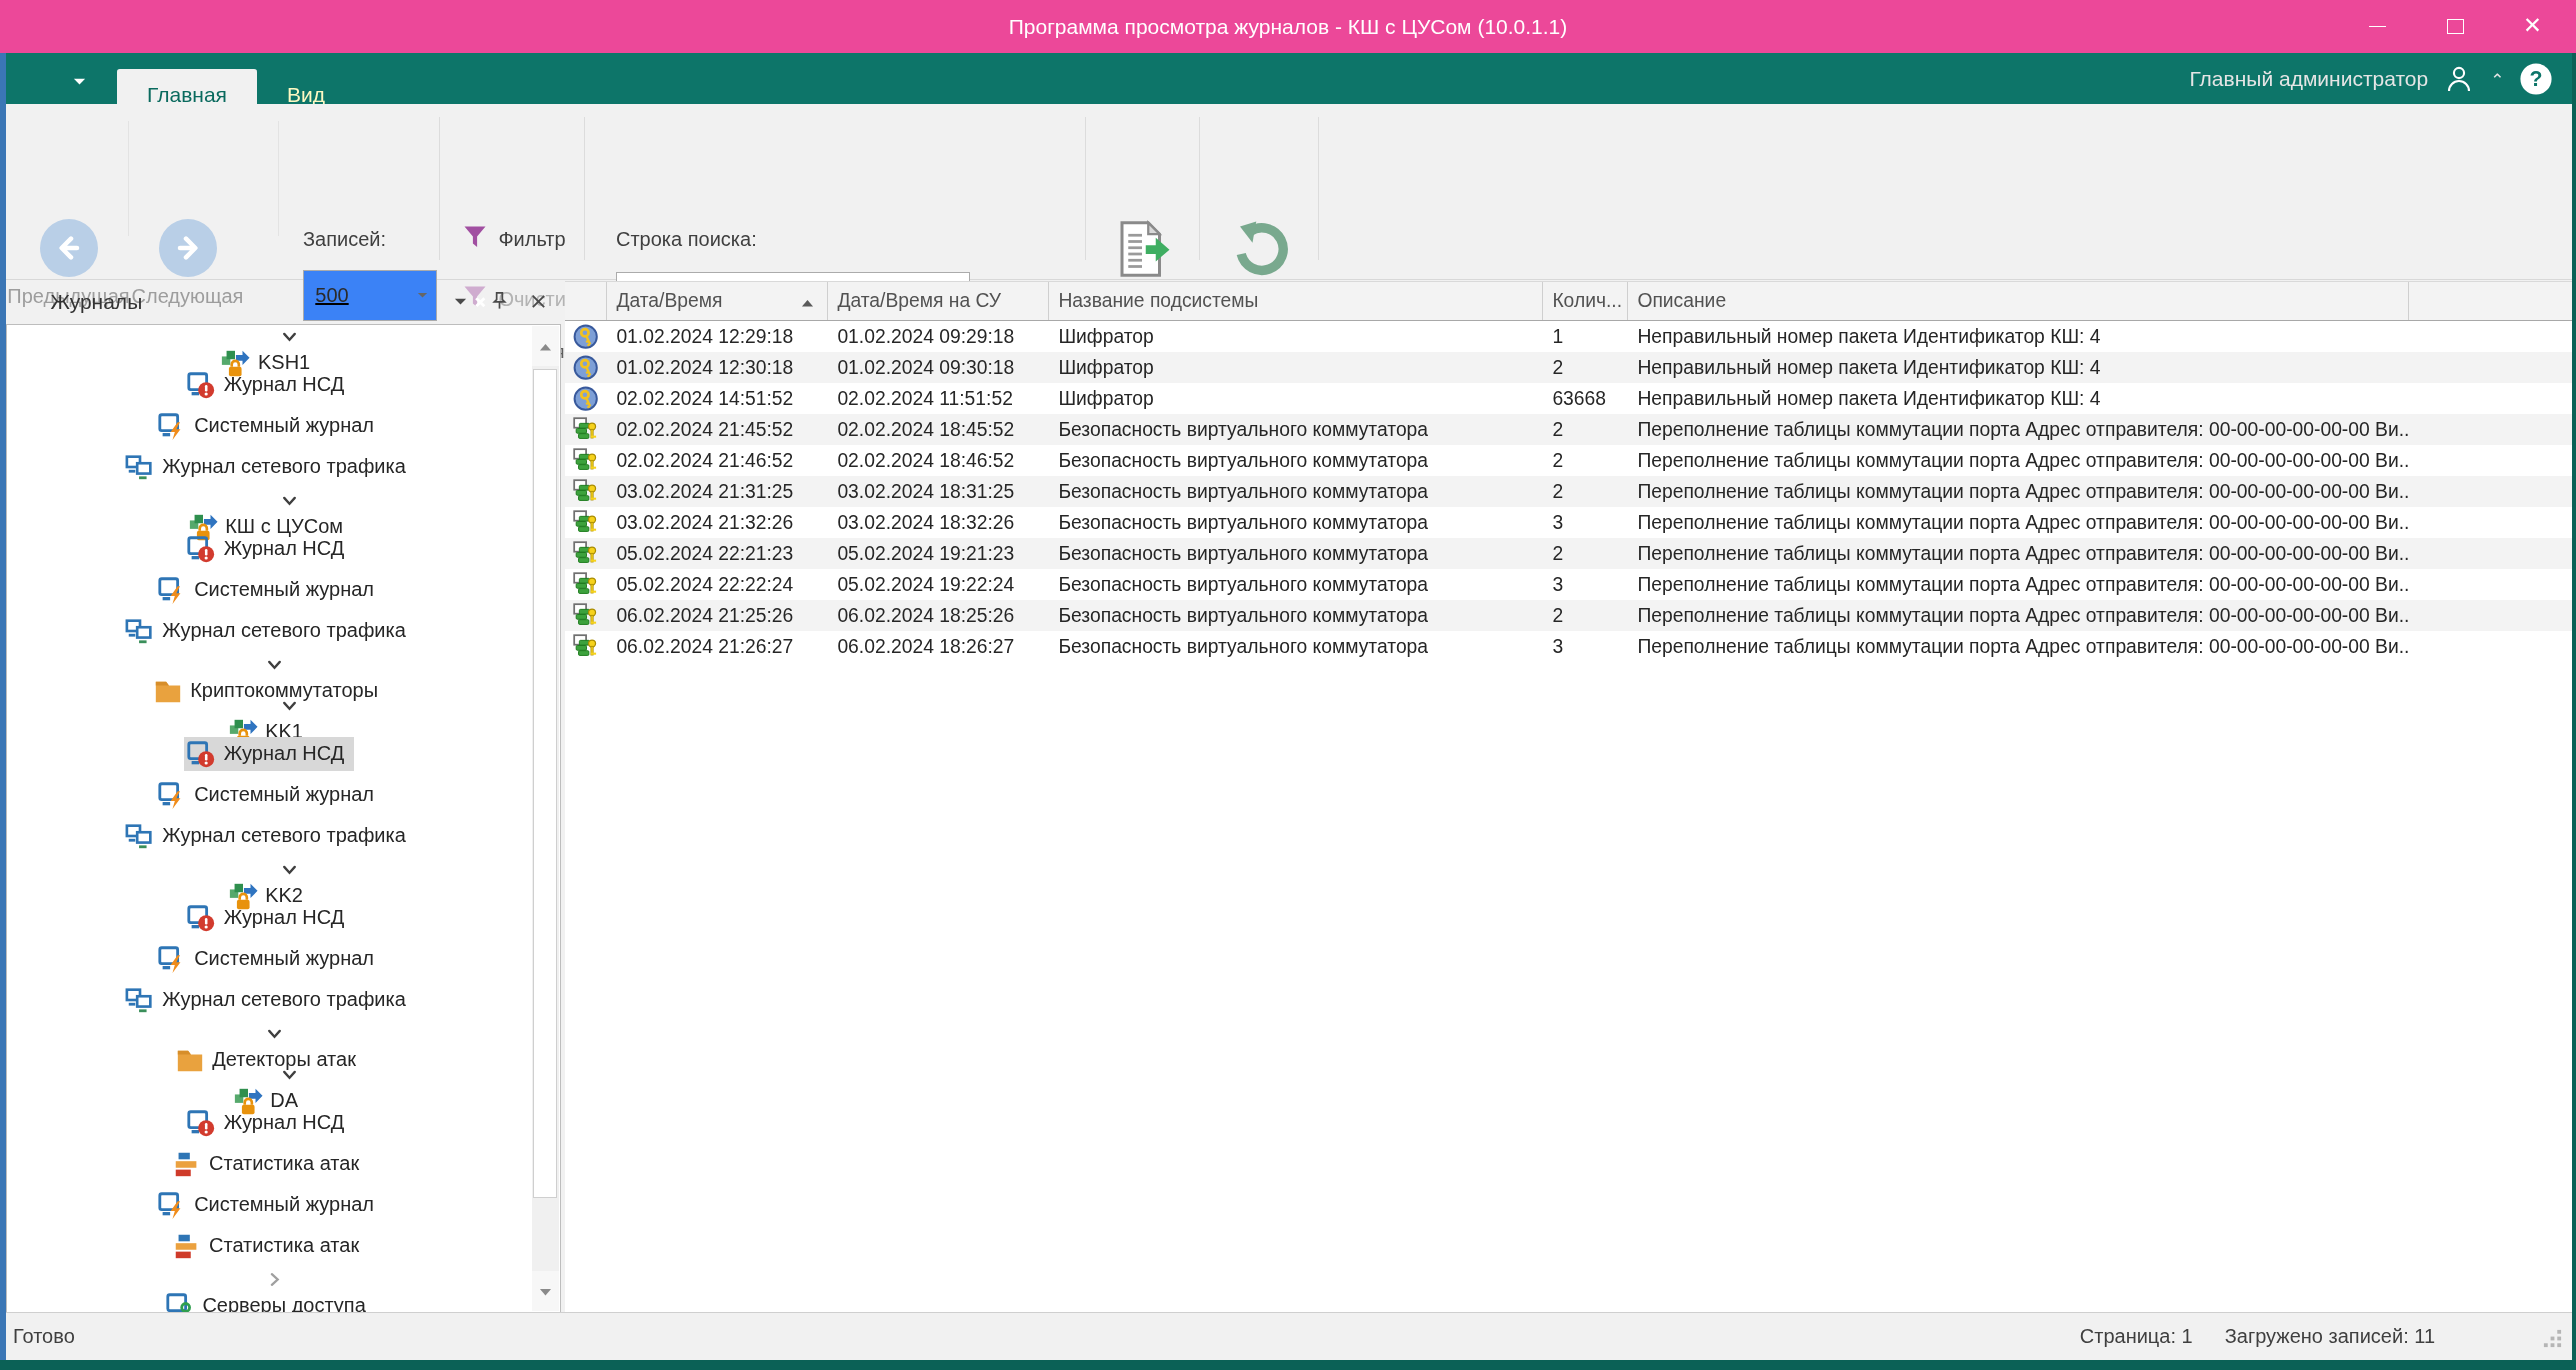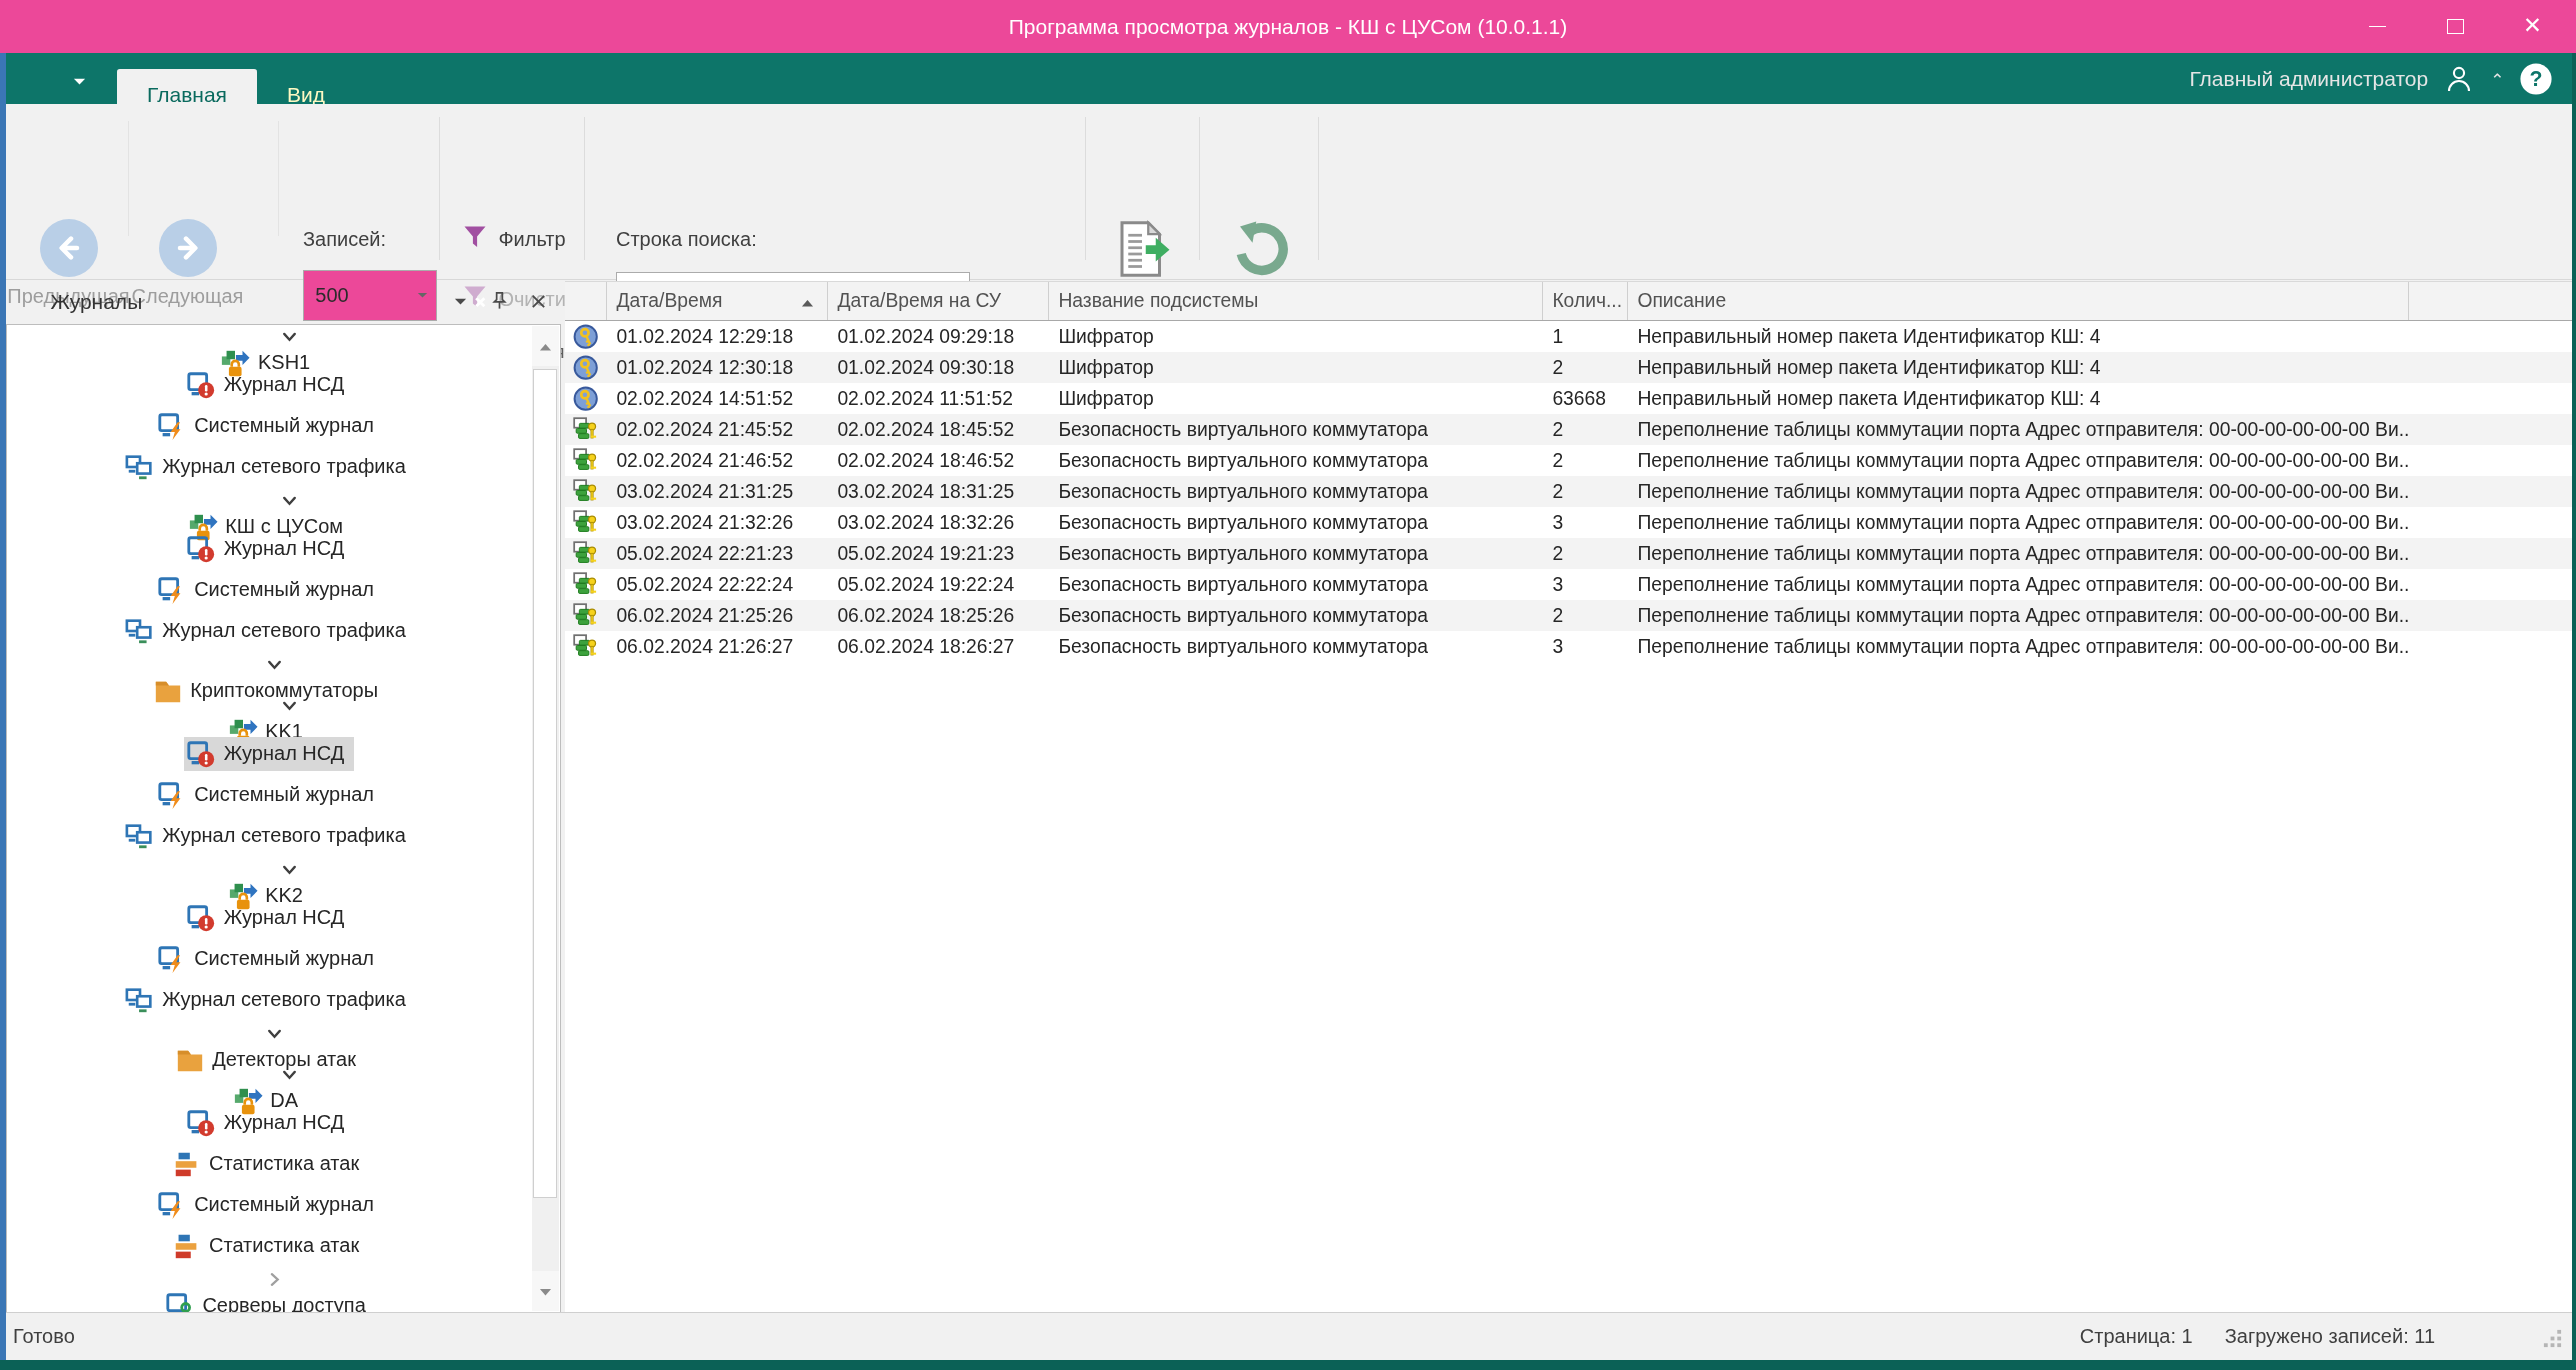--- a/index.html
+++ b/index.html
@@ -34,21 +34,21 @@
   .ribbon{left:0;top:104px;width:100%;height:175px;background:#f1f1f1;border-bottom:0.9px solid #d8d8d8;}
   .gdiv{top:13px;height:143px;width:0.9px;background:#dcdcdc;}
   .sdiv{top:17px;height:115px;width:0.9px;background:#e3e3e3;}
   .grouplabel{top:237px;font-size:19px;color:#5e5e5e;text-align:center;}
   .bigbtn{display:flex;flex-direction:column;align-items:center;}
   .navcircle{width:58px;height:58px;border-radius:50%;background:#b9cfe7;display:flex;align-items:center;justify-content:center;}
   .navcircle svg{width:32px;height:32px;}
   .biglabel{font-size:20px;color:#9d9d9d;margin-top:7.5px;}
   .biglabel.en{color:#3f3f3f;}
   .fieldlabel{font-size:20px;color:#3f3f3f;}
-  .combo{width:132px;height:49px;background:#ec4899;border:0.9px solid #ababab;display:flex;align-items:center;}
+  .combo{width:132px;height:49px;background:#3b82f6;border:0.9px solid #ababab;display:flex;align-items:center;text-decoration:underline;}
   .combo .val{flex:1;padding-left:11.3px;font-size:20px;color:#2b2b2b;}
   .combo .arr{width:28px;display:flex;justify-content:center;}
   .smallbtn{display:flex;align-items:center;gap:9.4px;font-size:20px;color:#3f3f3f;}
   .smallbtn.disabled{color:#b3b3b3;}
   .smallbtn svg{width:28px;height:28px;}
   .searchinput{width:354px;height:49px;background:#fff;border:0.9px solid #ababab;font-size:20px;padding:0 9.4px;box-sizing:border-box;font-family:"Liberation Sans",sans-serif;}
   .ribicon32 svg{width:32px;height:32px;display:block;}
   .ribicon64 svg{width:60px;height:60px;display:block;}
   
   .panelheader{left:7.5px;top:279px;width:554px;height:45px;display:flex;align-items:center;}

